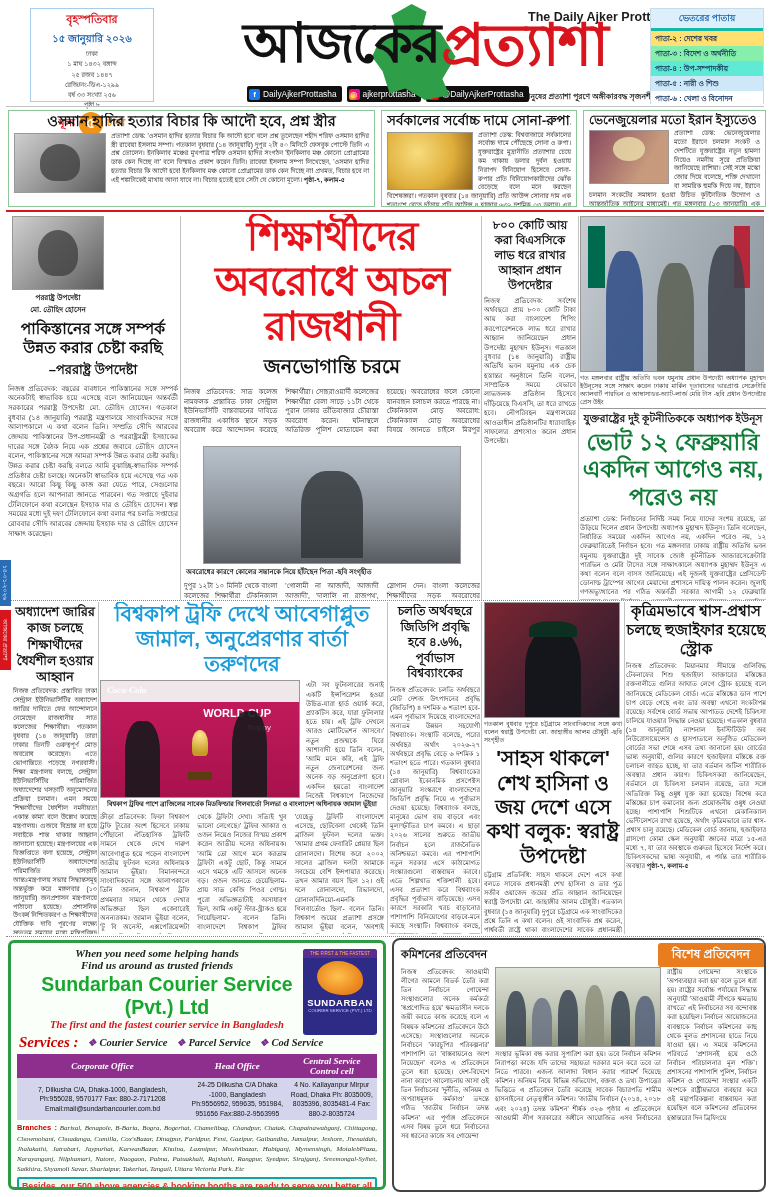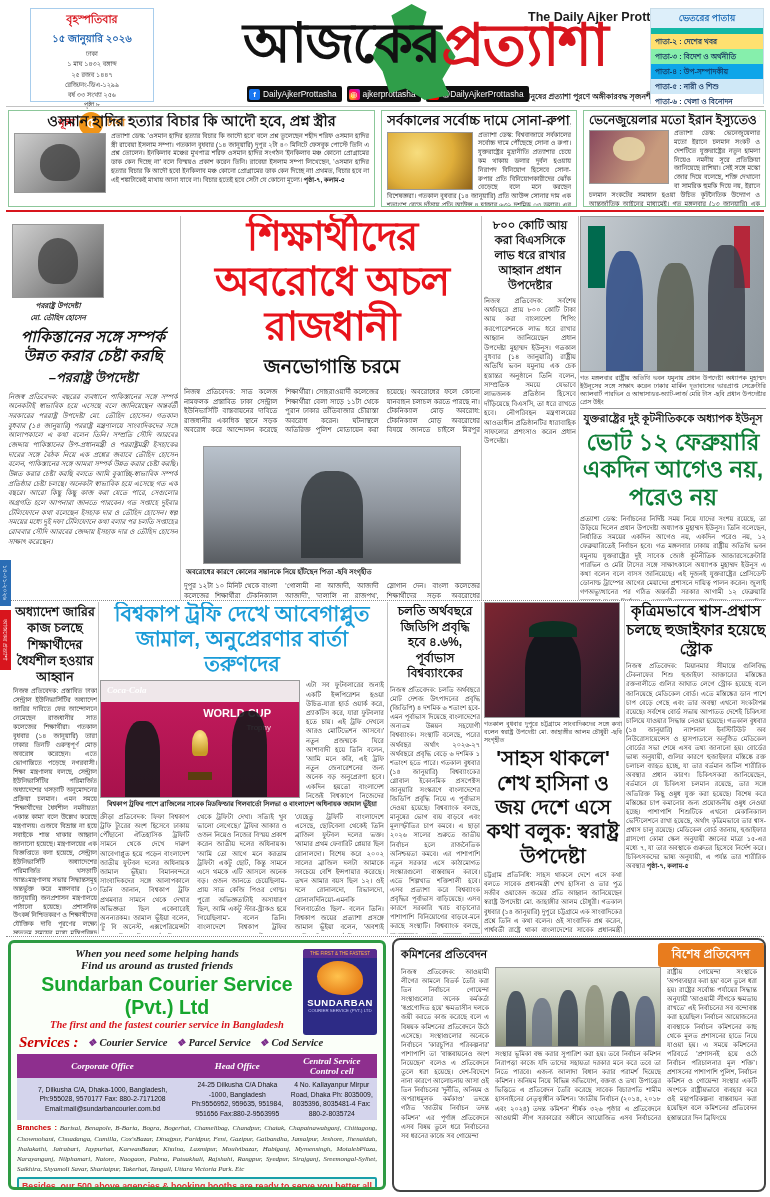--- a/index.html
+++ b/index.html
@@ -33,23 +33,23 @@
   .socialrow{position:absolute;left:247px;top:86px;display:flex;gap:5px;}
   .chip{display:flex;align-items:center;gap:3px;background:#101010;color:#fff;font-size:8.4px;
         padding:1px 5px 1px 2px;border-radius:2px;height:14px;}
   .sic{width:11px;height:11px;border-radius:2px;color:#fff;font-size:8px;font-weight:bold;
        display:flex;align-items:center;justify-content:center;}
   .sic.fb{background:#1877f2;}
   .sic.ig{background:radial-gradient(circle at 30% 70%,#ffd600,#ff0169 55%,#7638fa);}
   .sic.yt{background:#f00;font-size:6px;}
   .indexbox{position:absolute;left:650px;top:8px;width:114px;height:96px;border:1px solid #c8dce8;box-sizing:border-box;}
   .indexbox .ttl{font-size:9px;font-weight:bold;color:#1f6db5;text-align:center;background:#ddeffa;
-                 padding:2px 0;border-bottom:6px solid #14b8a6;}
+                 padding:2px 0;border-bottom:3px solid #14b8a6;}
   .idxrow{font-size:7.4px;color:#17365f;font-weight:bold;padding:1.5px 4px;white-space:nowrap;overflow:hidden;}
-  .idx0{background:#ffe070;} .idx1{background:#86efac;} .idx2{background:#0ea5e9;} .idx3{background:#cfe8f7;} .idx4{background:#fff;}
+  .idx0{background:#ffe070;} .idx1{background:#86efac;} .idx2{background:#5eead4;} .idx3{background:#cfe8f7;} .idx4{background:#fff;}
   
   .tsbox{position:absolute;top:110px;height:97px;border:1.5px solid #8cc79a;box-sizing:border-box;padding:2px 5px;overflow:hidden;}
   .tsbox h2{margin:0 0 2px 0;font-size:14.5px;font-weight:900;text-align:center;color:#131313;line-height:1.15;white-space:nowrap;overflow:hidden;}
   .tsphoto{float:left;margin:1px 5px 1px 0;}
   .ts-body{font-size:6.4px;line-height:1.38;text-align:justify;}
   
   .ph{position:relative;box-sizing:border-box;border:1px solid #999;overflow:hidden;}
   .ph-bw{background:linear-gradient(135deg,#cfcfcf 0%,#9e9e9e 45%,#5c5c5c 100%);}
   .ph-bw:before{content:"";position:absolute;left:28%;top:18%;width:44%;height:64%;border-radius:50% 50% 40% 40%;background:#3c3c3c;opacity:.75;}
   .ph-gold{background:radial-gradient(circle at 35% 35%,#f7dd7e,#dfae3a 55%,#8f621a);}
@@ -66,21 +66,21 @@
   .tr-txt1{position:absolute;left:6px;top:4px;color:#fff;font-size:9px;font-style:italic;font-weight:bold;font-family:"Liberation Serif",serif;}
   .tr-txt2{position:absolute;right:28px;top:22%;color:#fff;font-size:11px;font-weight:900;}
   .tr-txt3{position:absolute;right:28px;top:36%;color:#f3d9e2;font-size:8px;}
   .tr-fig{position:absolute;bottom:0;background:#17181c;border-radius:40% 40% 0 0;opacity:.9;}
   .ph-speaker{background:linear-gradient(135deg,#7c2530 0%,#4a2030 55%,#241c26 100%);}
   .ph-speaker:before{content:"";position:absolute;left:30%;top:22%;width:42%;height:78%;border-radius:45% 45% 0 0;background:#15161c;}
   .ph-speaker:after{content:"";position:absolute;left:33%;top:16%;width:36%;height:14%;border-radius:50% 50% 0 0;background:#0d2f22;}
   .ph-group{background:linear-gradient(180deg,#dfe3d8 0%,#b9bfae 60%,#8f957f 100%);}
   .ph-group .fig{position:absolute;bottom:0;border-radius:45% 45% 0 0;background:#3a4452;opacity:.85;}
   
-  .pakcol{position:absolute;left:8px;top:224px;width:170px;height:384px;overflow:hidden;font-style:italic;}
+  .pakcol{position:absolute;left:8px;top:216px;width:170px;height:384px;overflow:hidden;}
   .pakcol .pcap{font-size:7.2px;font-weight:bold;text-align:center;margin:2px 0 3px 0;}
   .pakcol h3{margin:2px 0;font-size:15.5px;font-weight:900;text-align:center;line-height:1.25;}
   .pakcol .byline{font-size:13px;font-weight:900;text-align:center;margin-bottom:3px;}
   .leadcol{position:absolute;left:184px;top:214px;width:296px;height:386px;overflow:hidden;}
   .leadcol h1{margin:0;font-size:40px;font-weight:900;color:#e8131b;text-align:center;line-height:1.12;letter-spacing:-1px;}
   .leadcol h2{margin:4px 0 3px 0;font-size:19px;font-weight:900;text-align:center;color:#101010;}
   .cols3{column-count:3;column-gap:8px;}
   .leadcap{font-size:6.8px;font-weight:bold;margin:2px 0 3px 2px;}
   .bsccol{position:absolute;left:484px;top:218px;width:92px;height:382px;overflow:hidden;}
   .bsccol h3{margin:0 0 3px 0;font-size:11.5px;font-weight:900;text-align:center;line-height:1.3;}

